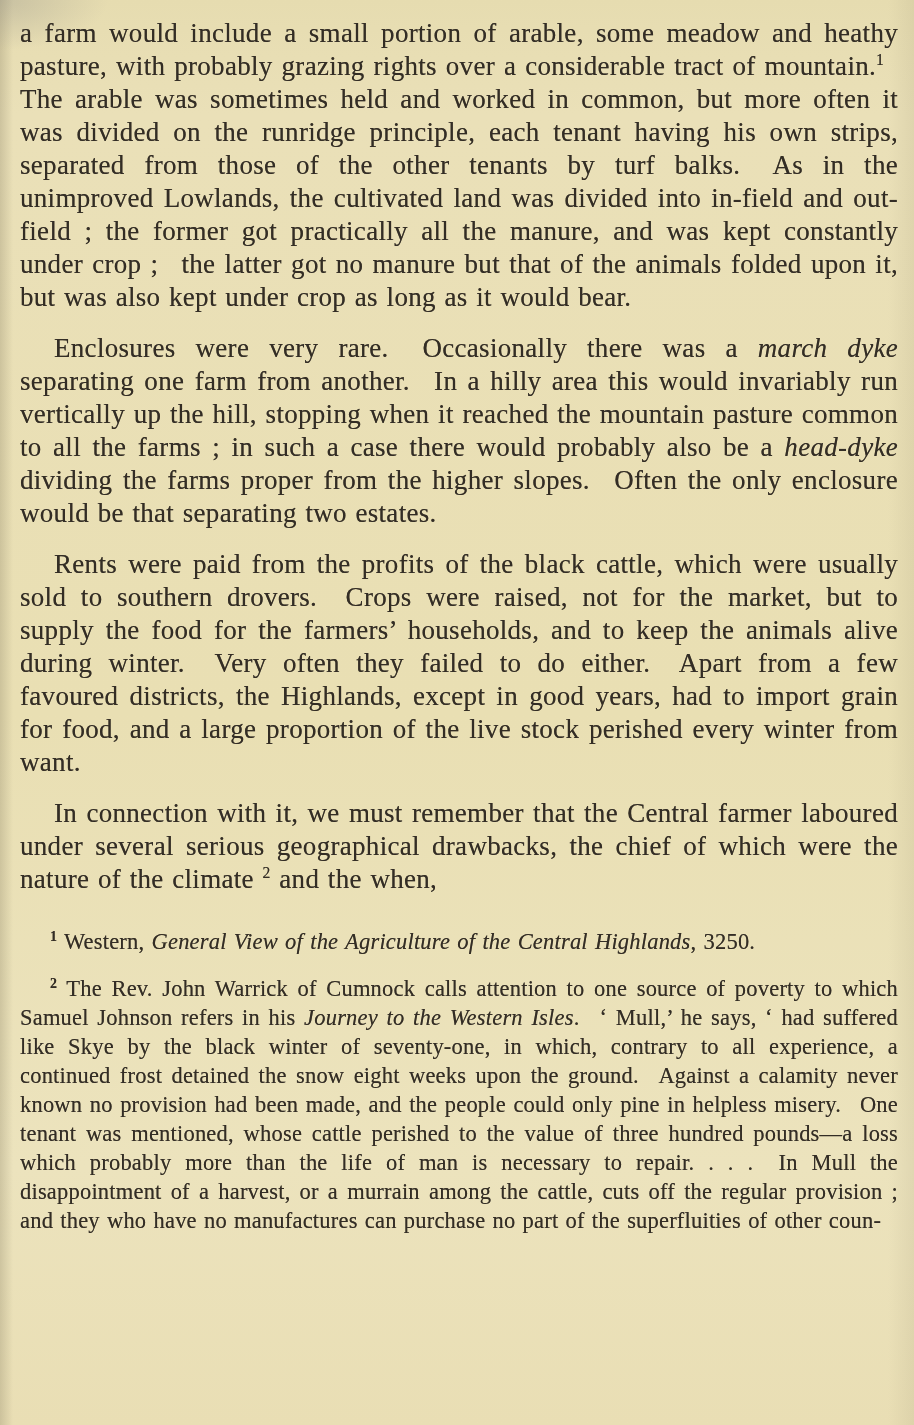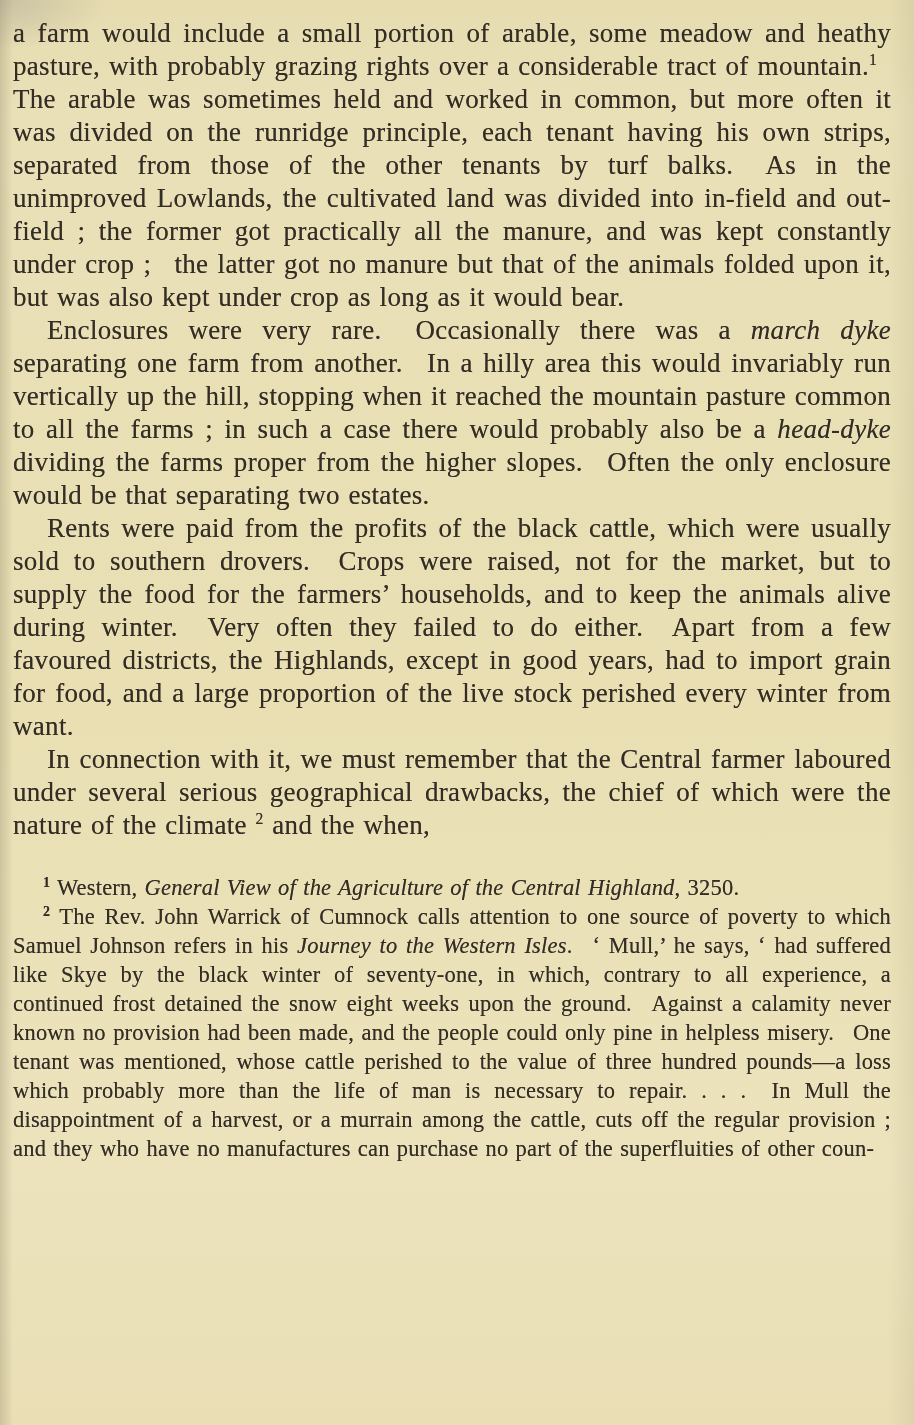--- a/index.html
+++ b/index.html
@@ -15,33 +15,33 @@
     background:
       radial-gradient(150px 70px at 0% 0%, rgba(150,147,138,0.38), rgba(150,147,138,0) 72%),
       linear-gradient(90deg, rgba(138,129,100,0.30) 0px, rgba(138,129,100,0) 13px),
       linear-gradient(270deg, rgba(160,150,118,0.16) 0px, rgba(160,150,118,0) 26px),
       linear-gradient(180deg, #e6dcb0 0%, #eae0b8 8%, #e9dfb3 50%, #ece3bd 82%, #e9deb4 100%);
     font-family: "Liberation Serif", "DejaVu Serif", serif;
     color: #332d25;
   }
   .text-col {
     position: absolute;
-    left: 13px; top: 17px;
+    left: 20px; top: 17px;
     width: 878px;
   }
   p.para {
     margin: 0;
     text-align: justify;
     font-size: 27px;
     line-height: 33px;
     letter-spacing: 0.3px;
     word-spacing: 0.06em;
     text-shadow: 0 0 0.5px rgba(51,45,37,0.6);
   }
-  p.para.indent { text-indent: 34px; }
+  p.para.indent { text-indent: 34px; margin-top: 18px; }
   .footnotes { margin-top: 31px; }
   .footnotes p.para {
     font-size: 22.5px;
     line-height: 29px;
     text-indent: 30px;
     letter-spacing: 0.2px;
   }
   .i { font-style: italic; }
   .sup  { vertical-align: super; font-size: 0.58em; line-height: 0; }
   .supb { vertical-align: super; font-size: 0.62em; line-height: 0; font-weight: 700; }
@@ -51,17 +51,17 @@
 
 <div class="page">
   <div class="text-col">
     <div id="body-text">
         <p class="para"><span>a farm would include a small portion of arable, some meadow and heathy pasture, with probably grazing rights over a considerable tract of mountain.</span><span class="sup">1</span><span>  The arable was sometimes held and worked in common, but more often it was divided on the runridge principle, each tenant having his own strips, separated from those of the other tenants by turf balks.  As in the unimproved Lowlands, the cultivated land was divided into in-field and out-field ; the former got practically all the manure, and was kept constantly under crop ;  the latter got no manure but that of the animals folded upon it, but was also kept under crop as long as it would bear.</span></p>
         <p class="para indent"><span>Enclosures were very rare.  Occasionally there was a </span><span class="i">march dyke</span><span> separating one farm from another.  In a hilly area this would invariably run vertically up the hill, stopping when it reached the mountain pasture common to all the farms ;  in such a case there would probably also be a </span><span class="i">head-dyke</span><span> dividing the farms proper from the higher slopes.  Often the only enclosure would be that separating two estates.</span></p>
         <p class="para indent"><span>Rents were paid from the profits of the black cattle, which were usually sold to southern drovers.  Crops were raised, not for the market, but to supply the food for the farmers’ households, and to keep the animals alive during winter.  Very often they failed to do either.  Apart from a few favoured districts, the Highlands, except in good years, had to import grain for food, and a large proportion of the live stock perished every winter from want.</span></p>
         <p class="para indent"><span>In connection with it, we must remember that the Central farmer laboured under several serious geographical drawbacks, the chief of which were the nature of the climate </span><span class="sup">2</span><span> and the when,</span></p>
       </div>
     <div id="footnotes" class="footnotes">
-        <p class="para indent"><span class="supb">1</span><span> Western, </span><span class="i">General View of the Agriculture of the Central Highland</span><span>, 3250.</span></p>
+        <p class="para indent"><span class="supb">1</span><span> Western, </span><span class="i">General View of the Agriculture of the Central Highlands</span><span>, 3250.</span></p>
         <p class="para indent"><span class="supb">2</span><span> The Rev. John Warrick of Cumnock calls attention to one source of poverty to which Samuel Johnson refers in his </span><span class="i">Journey to the Western Isles</span><span>.  ‘ Mull,’ he says, ‘ had suffered like Skye by the black winter of seventy-one, in which, contrary to all experience, a continued frost detained the snow eight weeks upon the ground.  Against a calamity never known no provision had been made, and the people could only pine in helpless misery.  One tenant was mentioned, whose cattle perished to the value of three hundred pounds—a loss which probably more than the life of man is necessary to repair. . . .  In Mull the disappointment of a harvest, or a murrain among the cattle, cuts off the regular provision ; and they who have no manufactures can purchase no part of the superfluities of other coun-</span></p>
       </div>
   </div>
 </div>
 
 </body></html>

